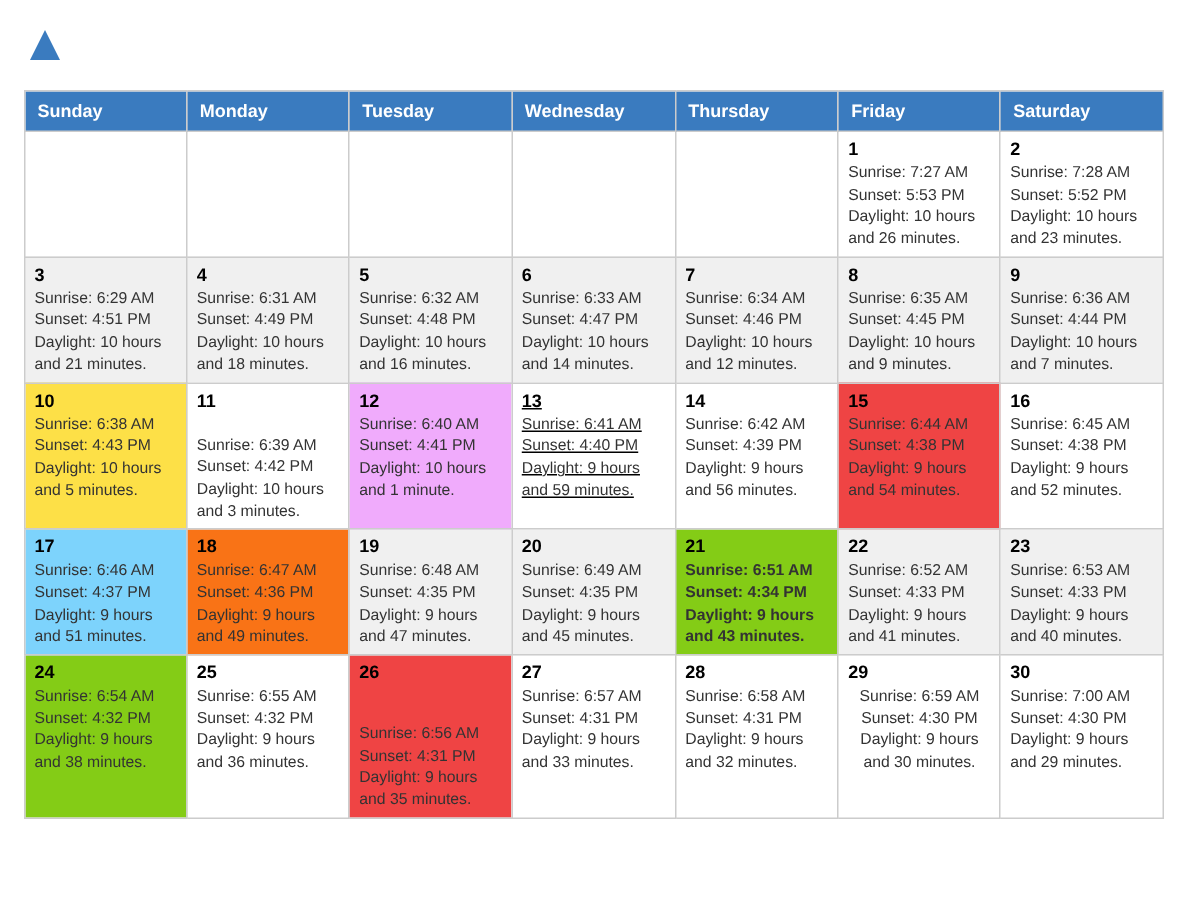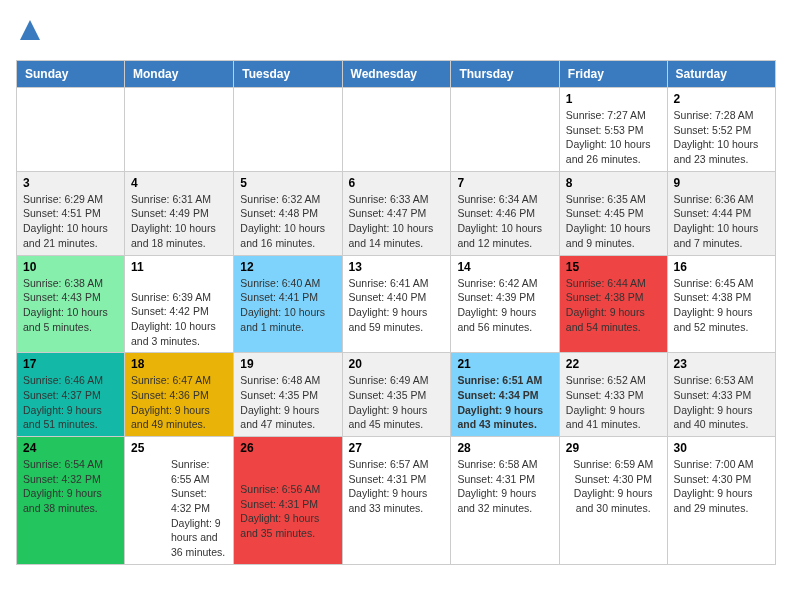--- a/index.html
+++ b/index.html
@@ -172,39 +172,39 @@
 Daylight: 10 hours and 9 minutes.</div>
         </td>
         <td style="background: rgb(240, 240, 240);">
           <div class="day-number">9</div>
           <div class="day-info" style="white-space: pre-line;">Sunrise: 6:36 AM
 Sunset: 4:44 PM
 Daylight: 10 hours and 7 minutes.</div>
         </td>
       </tr>
       <tr class="row-odd">
-        <td style="background: #86efac;">
+        <td style="background: #fde047;">
           <div class="day-number">10</div>
           <div class="day-info" style="white-space: pre-line;">Sunrise: 6:38 AM
 Sunset: 4:43 PM
 Daylight: 10 hours and 5 minutes.</div>
         </td>
         <td style="background: rgb(255, 255, 255);">
           <div class="day-number">11</div>
           <div class="day-info" style="white-space: pre-line; margin-top: 16px;">Sunrise: 6:39 AM
 Sunset: 4:42 PM
 Daylight: 10 hours and 3 minutes.</div>
         </td>
-        <td style="background: #7dd3fc;">
+        <td style="background: #f0abfc;">
           <div class="day-number">12</div>
           <div class="day-info" style="white-space: pre-line;">Sunrise: 6:40 AM
 Sunset: 4:41 PM
 Daylight: 10 hours and 1 minute.</div>
         </td>
-        <td style="background: rgb(255, 255, 255);">
+        <td style="background: rgb(255, 255, 255); text-decoration: underline;">
           <div class="day-number">13</div>
           <div class="day-info" style="white-space: pre-line;">Sunrise: 6:41 AM
 Sunset: 4:40 PM
 Daylight: 9 hours and 59 minutes.</div>
         </td>
         <td style="background: rgb(255, 255, 255);">
           <div class="day-number">14</div>
           <div class="day-info" style="white-space: pre-line;">Sunrise: 6:42 AM
 Sunset: 4:39 PM
 Daylight: 9 hours and 56 minutes.</div>
@@ -216,73 +216,73 @@
 Daylight: 9 hours and 54 minutes.</div>
         </td>
         <td style="background: rgb(255, 255, 255);">
           <div class="day-number">16</div>
           <div class="day-info" style="white-space: pre-line;">Sunrise: 6:45 AM
 Sunset: 4:38 PM
 Daylight: 9 hours and 52 minutes.</div>
         </td>
       </tr>
       <tr class="row-even">
-        <td style="background: #14b8a6;">
+        <td style="background: #7dd3fc;">
           <div class="day-number">17</div>
           <div class="day-info" style="white-space: pre-line;">Sunrise: 6:46 AM
 Sunset: 4:37 PM
 Daylight: 9 hours and 51 minutes.</div>
         </td>
-        <td style="background: #eab308;">
+        <td style="background: #f97316;">
           <div class="day-number">18</div>
           <div class="day-info" style="white-space: pre-line;">Sunrise: 6:47 AM
 Sunset: 4:36 PM
 Daylight: 9 hours and 49 minutes.</div>
         </td>
         <td style="background: rgb(240, 240, 240);">
           <div class="day-number">19</div>
           <div class="day-info" style="white-space: pre-line;">Sunrise: 6:48 AM
 Sunset: 4:35 PM
 Daylight: 9 hours and 47 minutes.</div>
         </td>
         <td style="background: rgb(240, 240, 240); margin-top: 32px;">
           <div class="day-number">20</div>
           <div class="day-info" style="white-space: pre-line;">Sunrise: 6:49 AM
 Sunset: 4:35 PM
 Daylight: 9 hours and 45 minutes.</div>
         </td>
-        <td style="background: #7dd3fc;">
+        <td style="background: #84cc16;">
           <div class="day-number">21</div>
           <div class="day-info" style="white-space: pre-line; font-weight: bold;">Sunrise: 6:51 AM
 Sunset: 4:34 PM
 Daylight: 9 hours and 43 minutes.</div>
         </td>
         <td style="background: rgb(240, 240, 240);">
           <div class="day-number">22</div>
           <div class="day-info" style="white-space: pre-line;">Sunrise: 6:52 AM
 Sunset: 4:33 PM
 Daylight: 9 hours and 41 minutes.</div>
         </td>
         <td style="background: rgb(240, 240, 240);">
           <div class="day-number">23</div>
           <div class="day-info" style="white-space: pre-line;">Sunrise: 6:53 AM
 Sunset: 4:33 PM
 Daylight: 9 hours and 40 minutes.</div>
         </td>
       </tr>
       <tr class="row-odd">
-        <td style="background: #22c55e;">
+        <td style="background: #84cc16;">
           <div class="day-number">24</div>
           <div class="day-info" style="white-space: pre-line;">Sunrise: 6:54 AM
 Sunset: 4:32 PM
 Daylight: 9 hours and 38 minutes.</div>
         </td>
         <td style="background: rgb(255, 255, 255);">
           <div class="day-number">25</div>
-          <div class="day-info" style="white-space: pre-line; margin-left: 40px;">Sunrise: 6:55 AM
+          <div class="day-info" style="white-space: pre-line;">Sunrise: 6:55 AM
 Sunset: 4:32 PM
 Daylight: 9 hours and 36 minutes.</div>
         </td>
         <td style="background: #ef4444;">
           <div class="day-number">26</div>
           <div class="day-info" style="white-space: pre-line; margin-top: 27px;">Sunrise: 6:56 AM
 Sunset: 4:31 PM
 Daylight: 9 hours and 35 minutes.</div>
         </td>
         <td style="background: rgb(255, 255, 255);">

